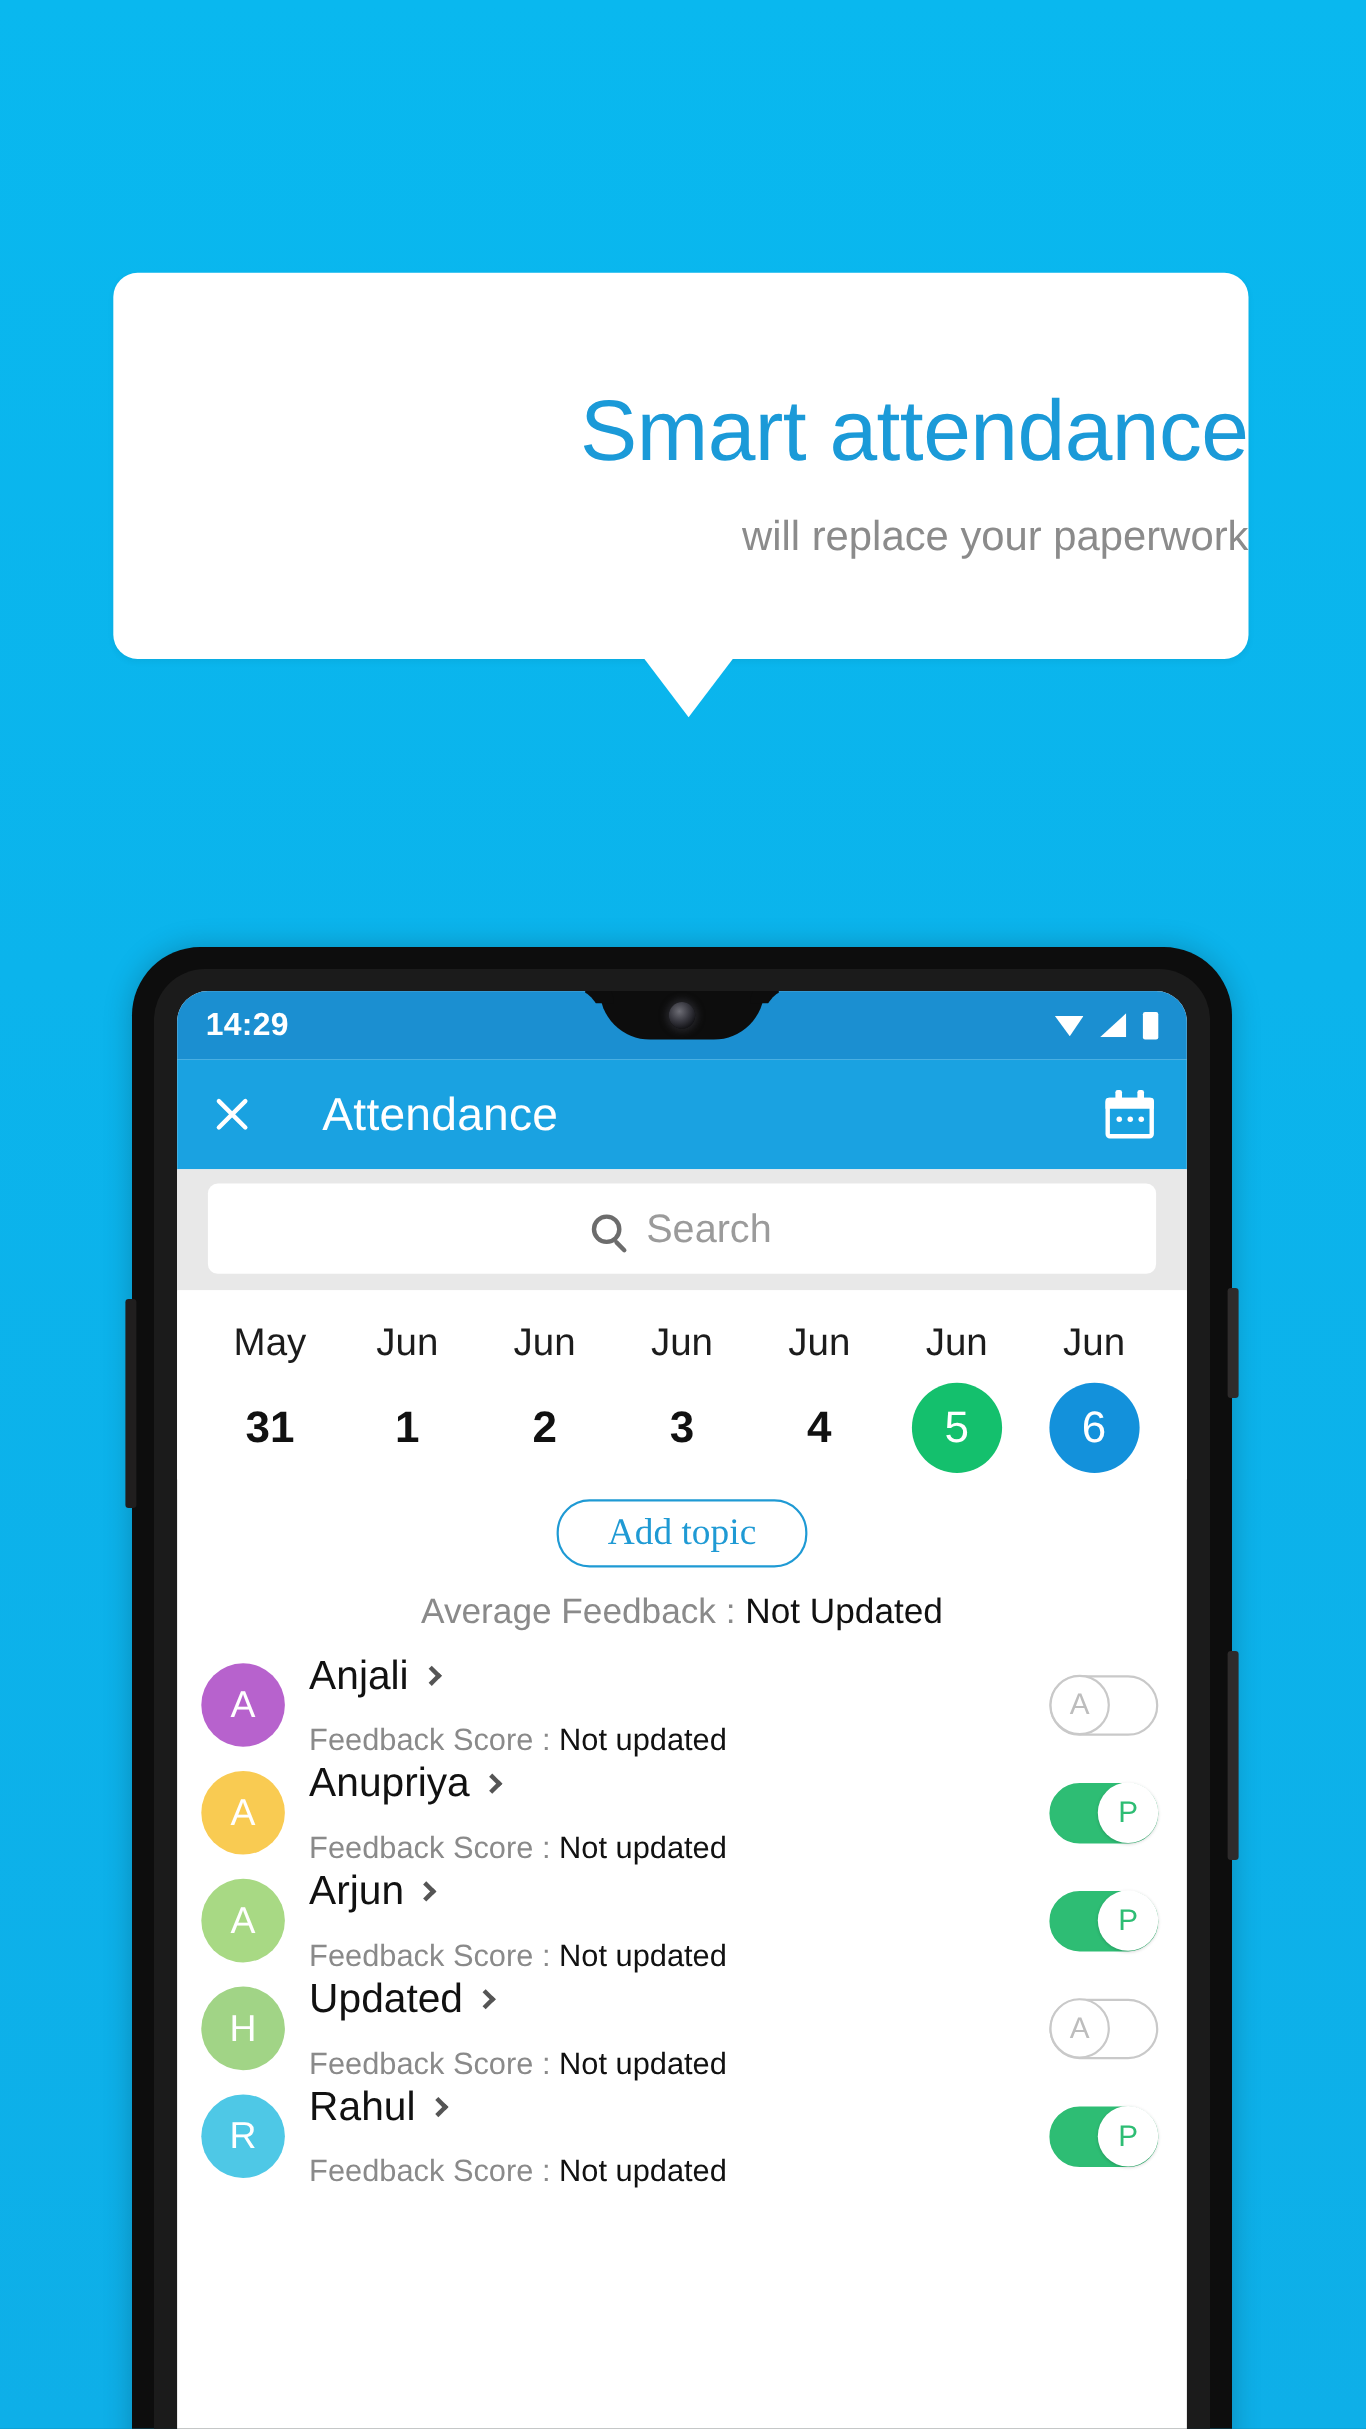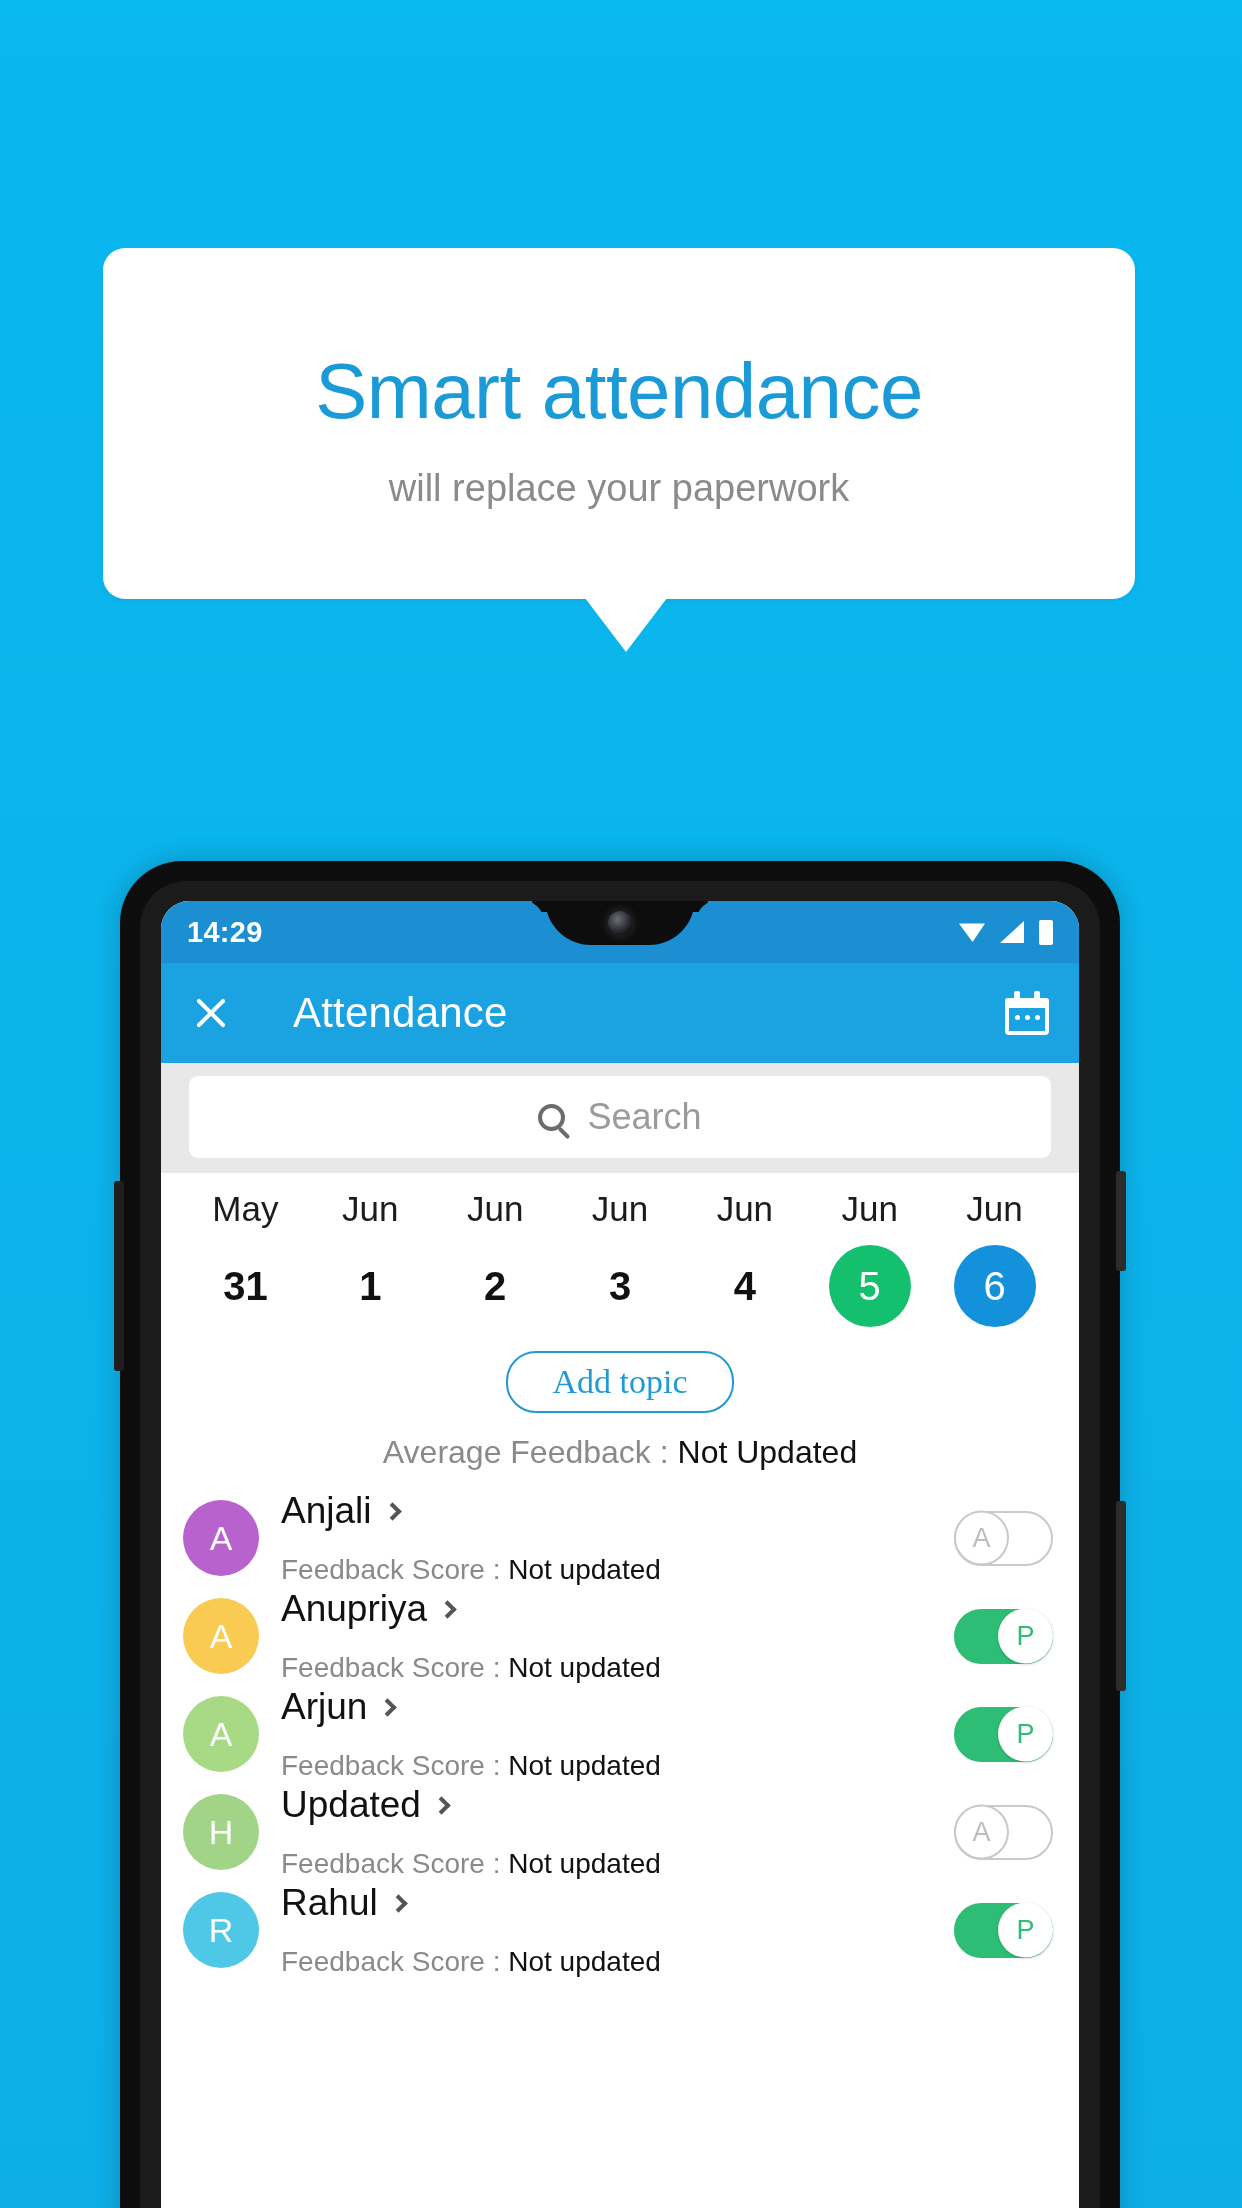--- a/index.html
+++ b/index.html
@@ -20,21 +20,21 @@
     position:absolute;
     left:103px; top:248px;
     width:1032px; height:351px;
     background:#ffffff;
     border-radius:22px;
     box-shadow:0 2px 6px rgba(0,0,0,0.05);
   }
   .bubble-inner {
     width:100%; height:100%;
     display:flex; flex-direction:column;
-    align-items:center; justify-content:center;
+    align-items:flex-end; justify-content:center;
     padding-top:14px;
   }
   .bubble-title {
     font-size:78px;
     color:#1b9ad8;
     font-weight:400;
     letter-spacing:-0.5px;
     line-height:1.05;
     white-space:nowrap;
   }
@@ -215,21 +215,21 @@
   .search-ic::after{
     content:"";position:absolute;right:-10px;bottom:-8px;
     width:14px;height:4px;background:#6c6c6c;border-radius:2px;
     transform:rotate(45deg);
   }
   .search-ph{font-size:36px;color:#9b9b9b;}
 
   
   .dates{
     display:flex;
-    padding:16px 22px 6px;
+    padding:28px 22px 6px;
     background:#fff;
   }
   .date-cell{
     flex:1;
     display:flex;flex-direction:column;align-items:center;
   }
   .date-mon{font-size:35px;color:#1c1c1c;font-weight:400;}
   .date-num{
     margin-top:16px;
     width:82px;height:82px;

